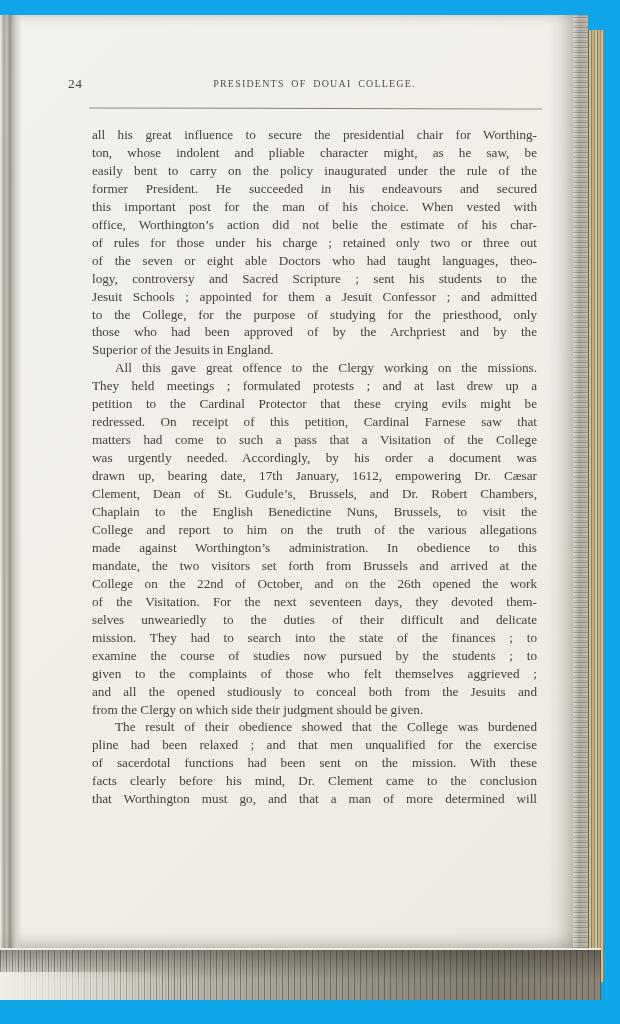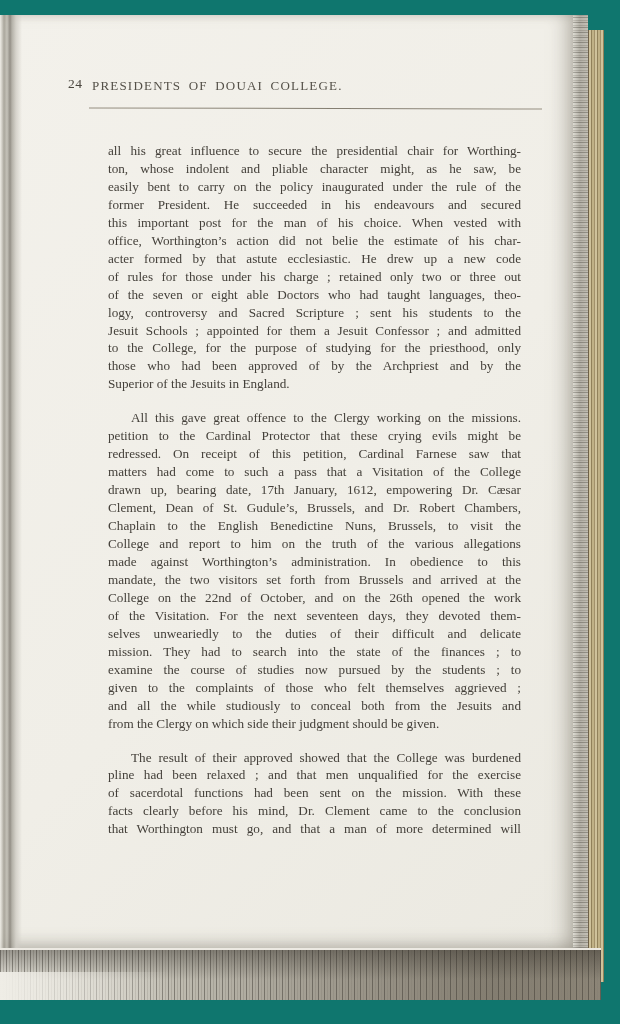--- a/index.html
+++ b/index.html
@@ -2,21 +2,21 @@
 <html><head>
 <meta charset="utf-8">
 <style>
   html,body{margin:0;padding:0;}
   body{
     width:620px;height:1024px;
     background:#171412;
     font-family:"Liberation Serif", serif;
     overflow:hidden;
   }
-  .stage{position:relative;width:620px;height:1024px;background:#0f766e;overflow:hidden;}
+  .stage{position:relative;width:620px;height:1024px;background:#0ea5e9;overflow:hidden;}
 
   
   .page{
     position:absolute;left:0;top:15px;width:574px;height:933px;
     background:linear-gradient(135deg,#f3f1eb 0%,#f0eee7 55%,#ebe9e1 100%);
     box-shadow:inset -16px 0 20px -10px rgba(125,120,108,.55),
                inset 0 -12px 16px -9px rgba(125,120,108,.45),
                inset 0 6px 10px -7px rgba(125,120,108,.35);
   }
   
@@ -27,35 +27,35 @@
       #7b766d 10px,#a5a298 12px,#cfccc4 16px,rgba(240,238,231,0) 22px);
     opacity:.8;
   }
   
   .pagenum{
     position:absolute;left:68px;top:61px;
     font-size:13.5px;color:#4a463f;letter-spacing:.5px;
   }
   .head-title{
     position:absolute;left:92px;top:63px;width:445px;
-    text-align:left;font-size:13px;color:#545048;
+    text-align:center;font-size:10px;color:#545048;
     letter-spacing:1.2px;word-spacing:3px;
   }
   .head-rule{
     position:absolute;left:89px;top:93px;width:453px;height:1px;
     background:linear-gradient(90deg,#968f81,#837d70 50%,#968f81);
     transform:rotate(.15deg);
   }
   
   .text-block{
     position:absolute;left:92px;top:111px;width:445px;
     font-size:13.2px;line-height:17.95px;color:#44403a;
     text-rendering:optimizeLegibility;
   }
-  .para{margin:16px;}
+  .para{margin:0;}
   .line{text-align:justify;text-align-last:justify;}
   .line.plain-last{text-align-last:left;}
   .line.indent{text-indent:23px;}
 
   
   .fore-edge-speckle{
     position:absolute;left:573px;top:15px;width:15px;height:933px;
     background:
       repeating-linear-gradient(0deg,
         rgba(88,85,77,.38) 0 1px, rgba(205,202,193,.35) 1px 2px,
@@ -99,51 +99,52 @@
     <div class="head-rule"></div>
 
     <div class="text-block">
         <div class="para">
           <div class="line">all his great influence to secure the presidential chair for Worthing-</div>
           <div class="line">ton, whose indolent and pliable character might, as he saw, be</div>
           <div class="line">easily bent to carry on the policy inaugurated under the rule of the</div>
           <div class="line">former President.  He succeeded in his endeavours and secured</div>
           <div class="line">this important post for the man of his choice.  When vested with</div>
           <div class="line">office, Worthington’s action did not belie the estimate of his char-</div>
-          <div class="line">acter formed by that astute ecclesiastic.  He drew up a new code</div>
           <div class="line">of rules for those under his charge ; retained only two or three out</div>
           <div class="line">of the seven or eight able Doctors who had taught languages, theo-</div>
           <div class="line">logy, controversy and Sacred Scripture ; sent his students to the</div>
           <div class="line">Jesuit Schools ; appointed for them a Jesuit Confessor ; and admitted</div>
           <div class="line">to the College, for the purpose of studying for the priesthood, only</div>
           <div class="line">those who had been approved of by the Archpriest and by the</div>
           <div class="line plain-last">Superior of the Jesuits in England.</div>
         </div>
         <div class="para">
           <div class="line indent">All this gave great offence to the Clergy working on the missions.</div>
+          <div class="line">They held meetings ; formulated protests ; and at last drew up a</div>
           <div class="line">petition to the Cardinal Protector that these crying evils might be</div>
           <div class="line">redressed.  On receipt of this petition, Cardinal Farnese saw that</div>
           <div class="line">matters had come to such a pass that a Visitation of the College</div>
+          <div class="line">was urgently needed.  Accordingly, by his order a document was</div>
           <div class="line">drawn up, bearing date, 17th January, 1612, empowering Dr. Cæsar</div>
           <div class="line">Clement, Dean of St. Gudule’s, Brussels, and Dr. Robert Chambers,</div>
           <div class="line">Chaplain to the English Benedictine Nuns, Brussels, to visit the</div>
           <div class="line">College and report to him on the truth of the various allegations</div>
           <div class="line">made against Worthington’s administration.  In obedience to this</div>
           <div class="line">mandate, the two visitors set forth from Brussels and arrived at the</div>
           <div class="line">College on the 22nd of October, and on the 26th opened the work</div>
           <div class="line">of the Visitation.  For the next seventeen days, they devoted them-</div>
           <div class="line">selves unweariedly to the duties of their difficult and delicate</div>
           <div class="line">mission.  They had to search into the state of the finances ; to</div>
           <div class="line">examine the course of studies now pursued by the students ; to</div>
           <div class="line">given to the complaints of those who felt themselves aggrieved ;</div>
-          <div class="line">and all the while studiously to conceal both from the Jesuits and</div>
+          <div class="line">and all the opened studiously to conceal both from the Jesuits and</div>
           <div class="line plain-last">from the Clergy on which side their judgment should be given.</div>
         </div>
         <div class="para">
-          <div class="line indent">The result of their approved showed that the College was burdened</div>
+          <div class="line indent">The result of their obedience showed that the College was burdened</div>
           <div class="line">pline had been relaxed ; and that men unqualified for the exercise</div>
           <div class="line">of sacerdotal functions had been sent on the mission.  With these</div>
           <div class="line">facts clearly before his mind, Dr. Clement came to the conclusion</div>
           <div class="line">that Worthington must go, and that a man of more determined will</div>
         </div>
       </div>
   </div>
 
   <div class="fore-edge-speckle"></div>
   <div class="fore-edge-stack"></div>

